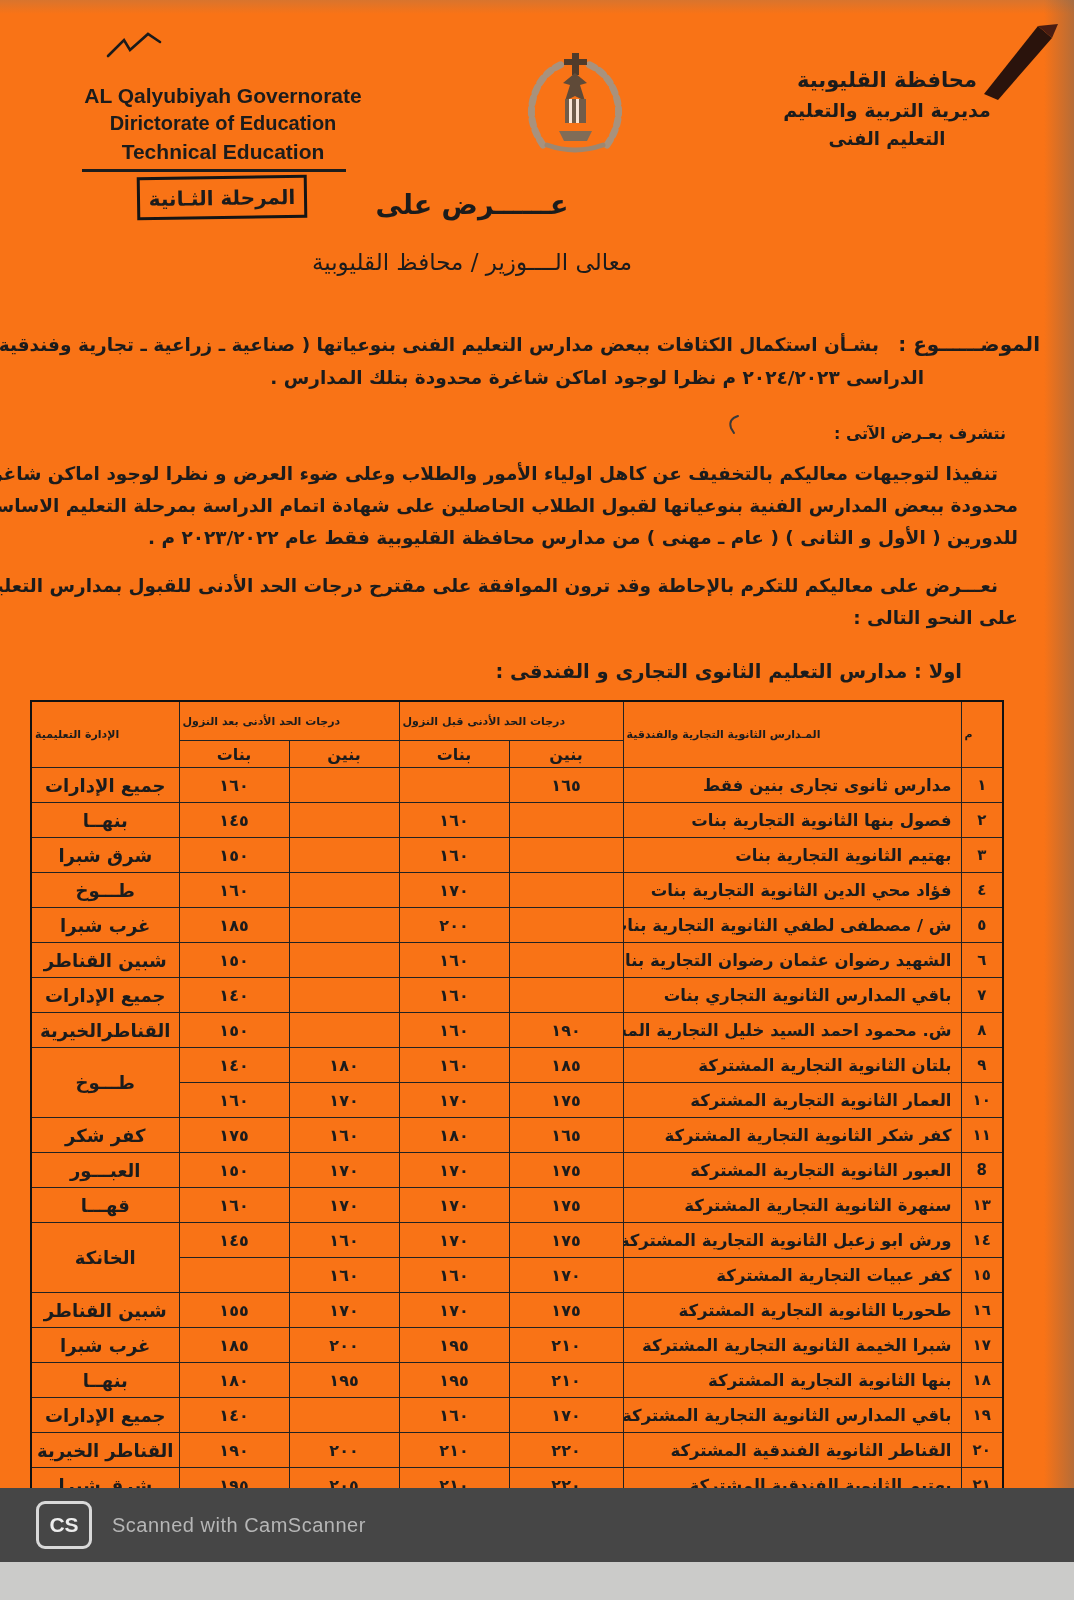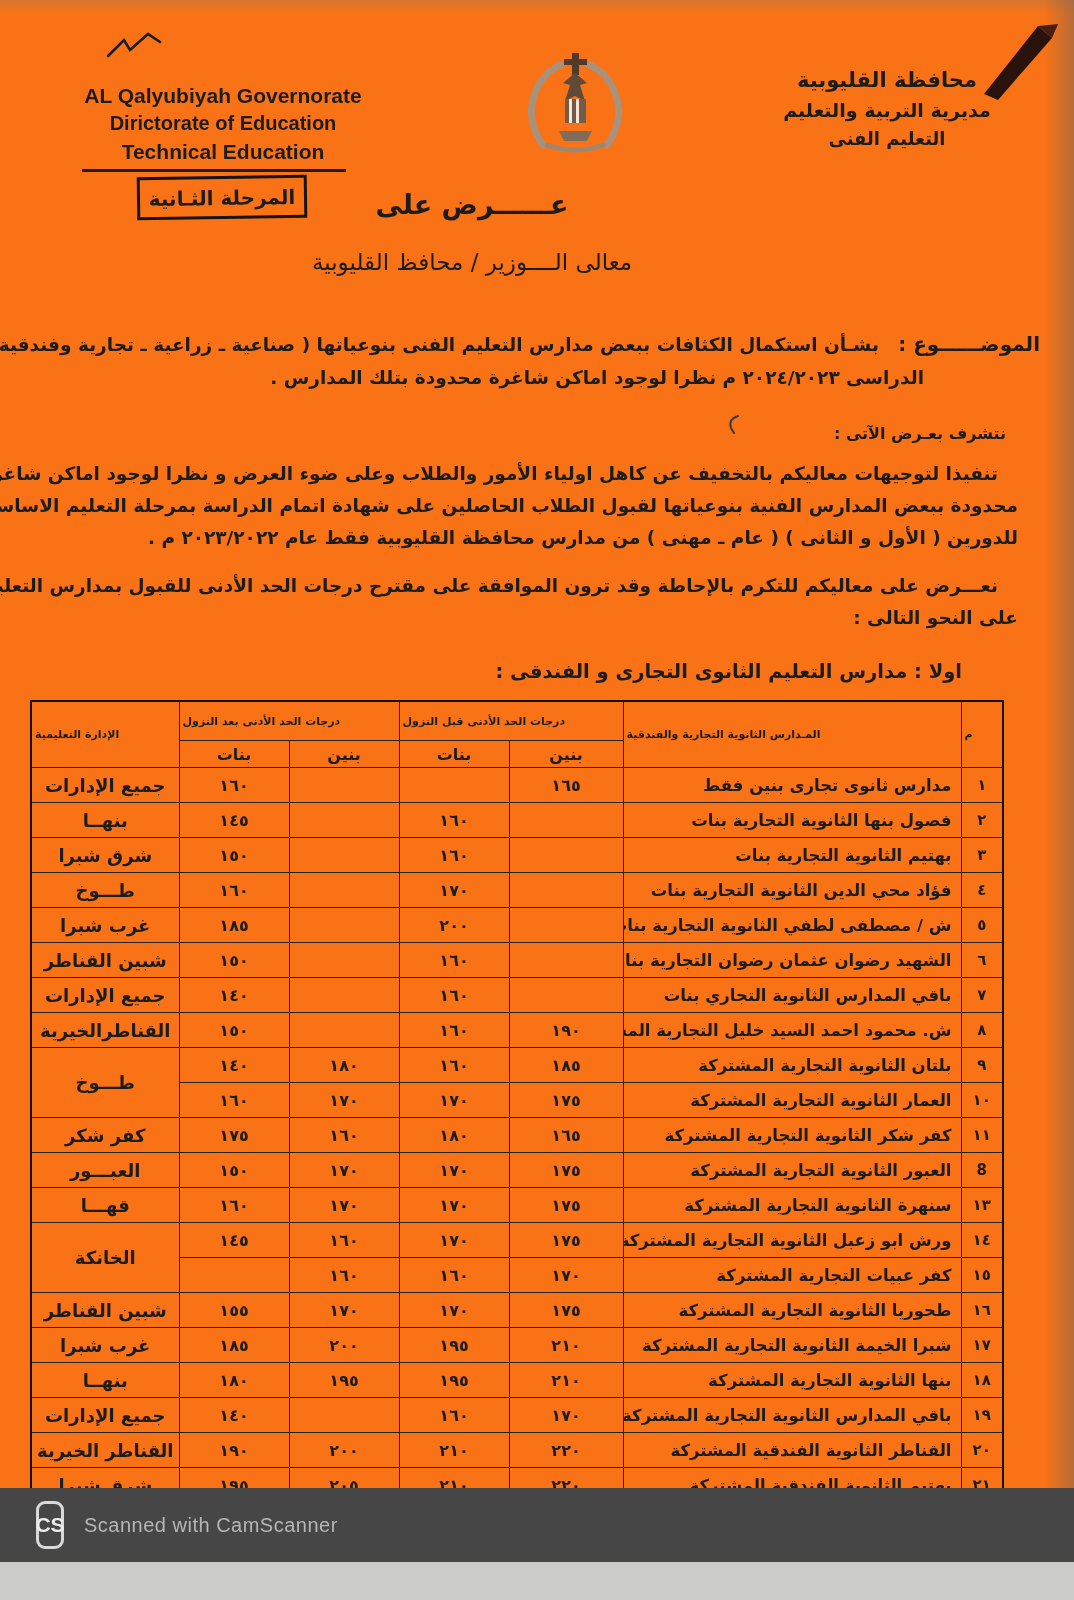--- a/index.html
+++ b/index.html
@@ -55,21 +55,21 @@
   .score-table th.h-school{font-size:18px;}
   .score-table th.h-sub{height:26px;font-size:16px;text-align:center;}
   .score-table tbody td{height:34px;text-align:center;font-size:16px;vertical-align:middle;}
   .score-table td.col-school{text-align:right;padding-right:9px;font-size:16.5px;white-space:nowrap;overflow:hidden;}
   .score-table td.col-admin{font-size:18px;white-space:nowrap;overflow:hidden;}
   .score-table td.col-no{font-size:15px;}
 
   
   .scanner-bar{position:absolute;left:0;top:1488px;width:1074px;height:74px;background:#464646;
         display:flex;align-items:center;}
-  .cs-logo{margin-left:36px;width:28px;height:48px;border:3px solid #d9d9d9;border-radius:9px;
+  .cs-logo{margin-left:36px;width:56px;height:48px;border:3px solid #d9d9d9;border-radius:9px;
         display:flex;align-items:center;justify-content:center;font-size:21px;font-weight:bold;
         color:#ececec;font-family:"Liberation Sans",sans-serif;box-sizing:border-box;}
   .scanner-text{margin-left:20px;font-size:20px;color:#b6b6b6;font-family:"Liberation Sans",sans-serif;
         letter-spacing:0.5px;}
   .bottom-strip{position:absolute;left:0;top:1562px;width:1074px;height:38px;background:#cbcbc9;}
 
   
   .mark{position:absolute;}
 </style>
 </head>

